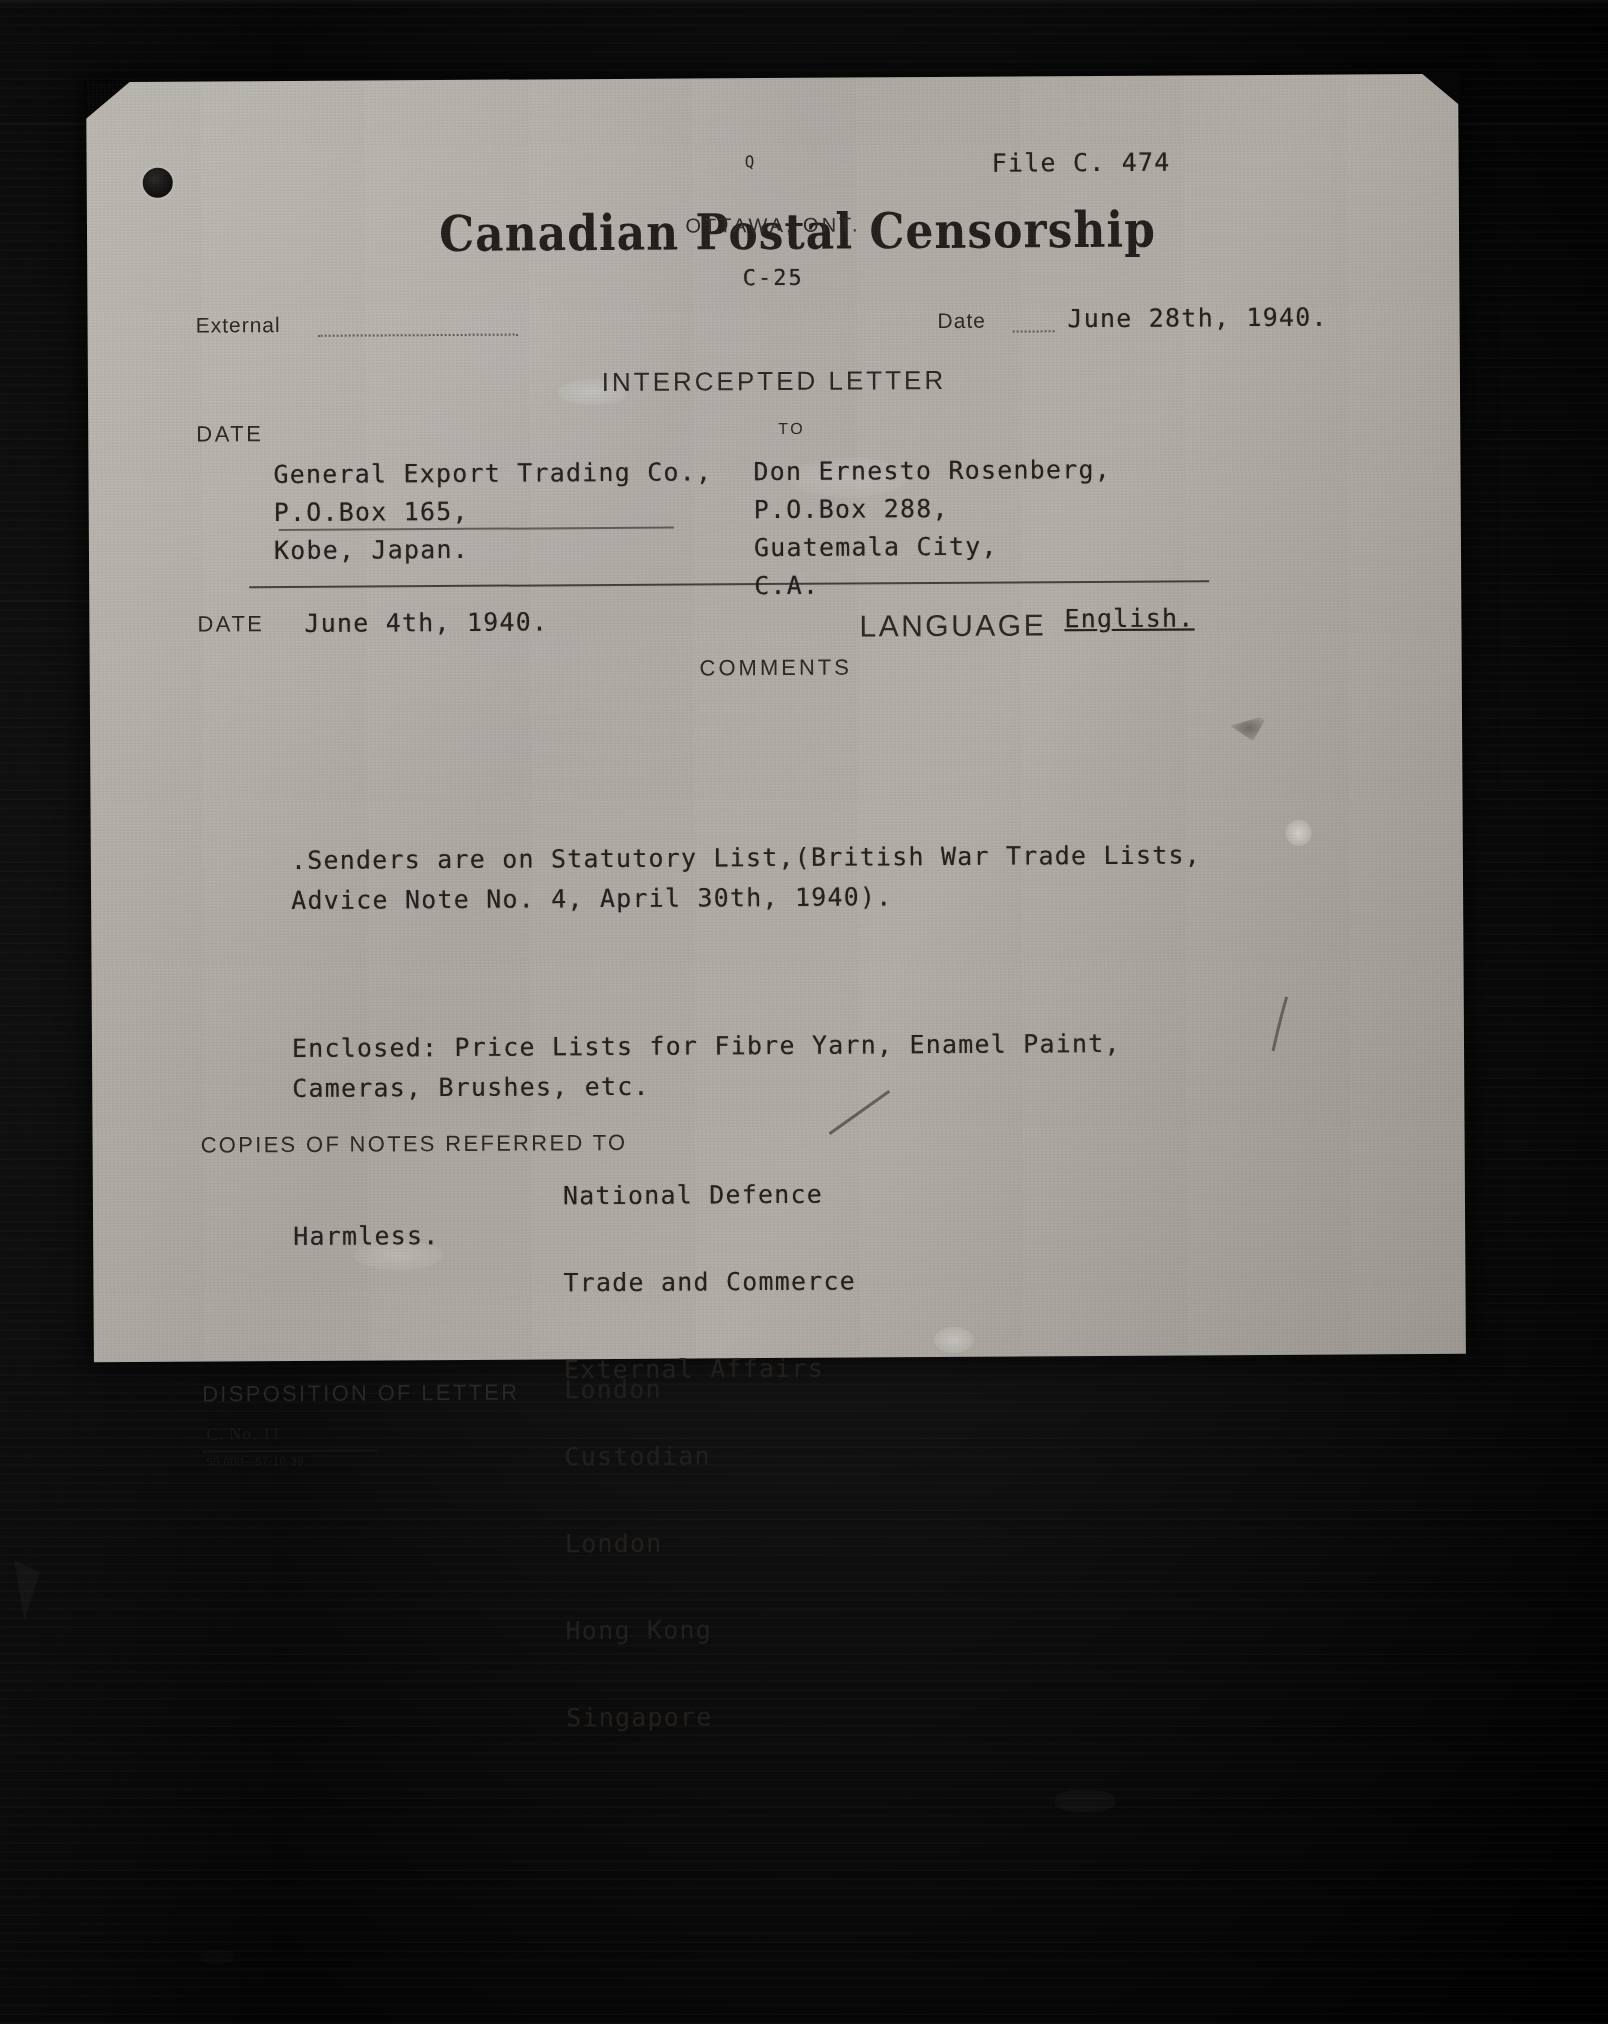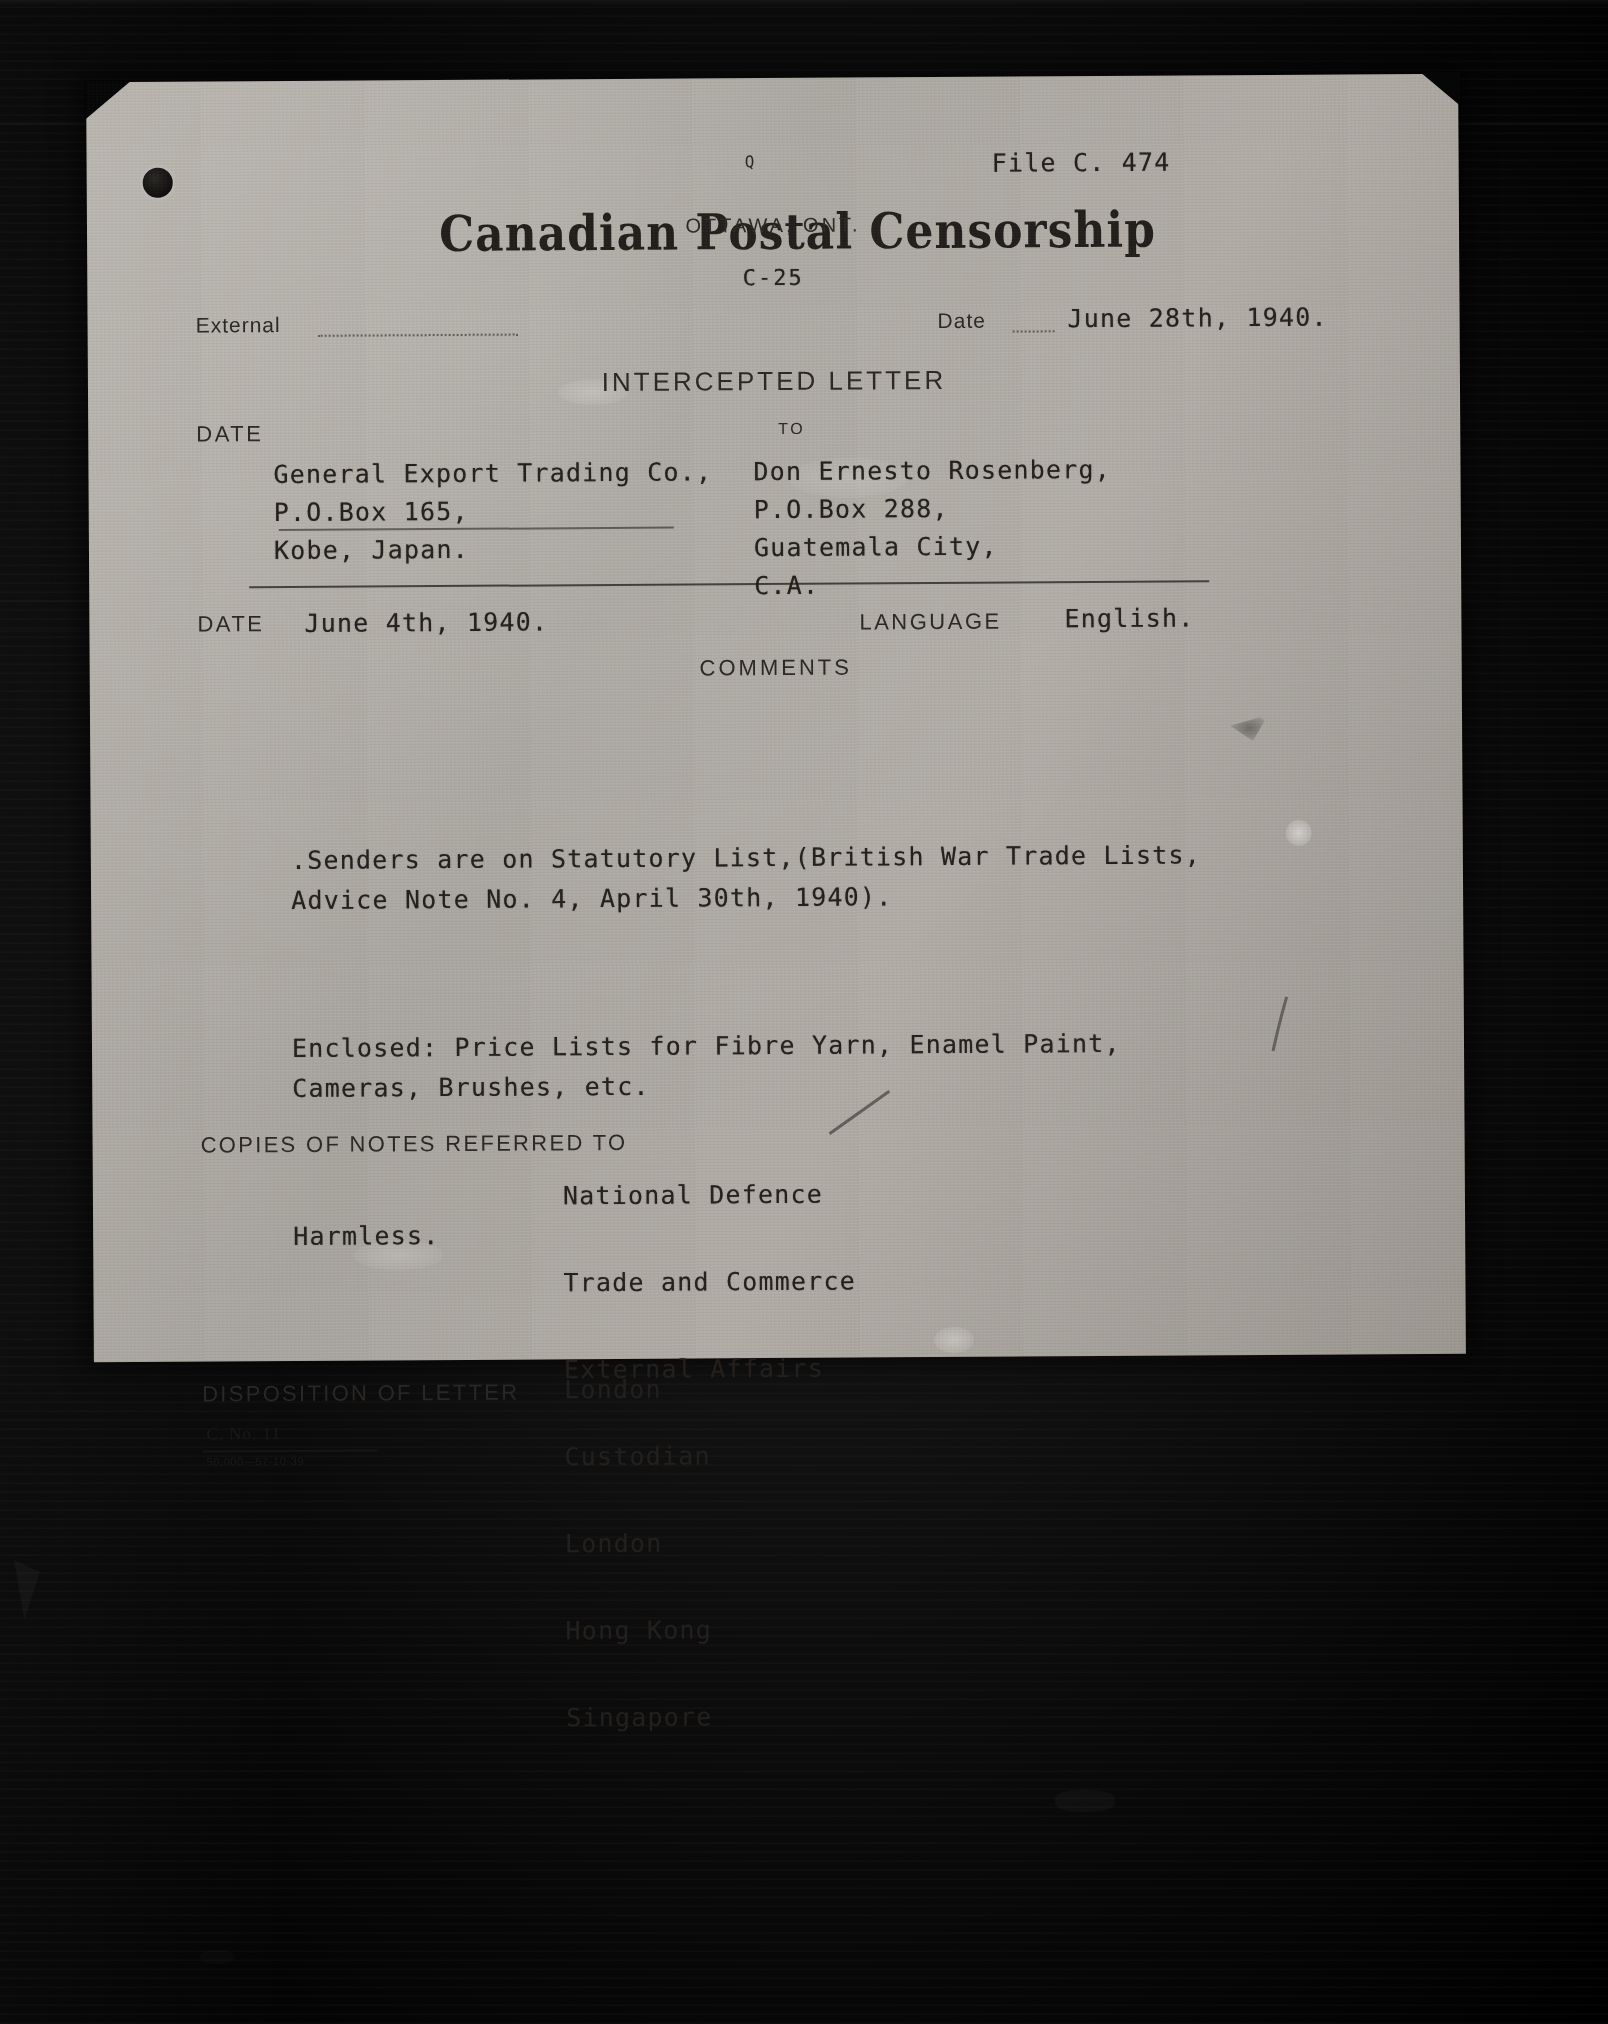--- a/index.html
+++ b/index.html
@@ -169,22 +169,22 @@
   }
   #from-rule {
     position: absolute;
     left: 190px; top: 448px; width: 395px;
     height: 2px;
     background: rgba(30,27,24,0.55);
   }
 
   #date2-label { left: 108px; top: 530px; font-size: 22px; letter-spacing: 2.5px; }
   #date2-value { left: 215px; top: 528px; font-size: 25px; }
-  #lang-label { left: 770px; top: 532px; font-size: 22px; letter-spacing: 2.5px; }
-  #lang-value { left: 975px; top: 528px; font-size: 25px; }
+  #lang-label { left: 770px; top: 532px; font-size: 30px; letter-spacing: 2.5px; }
+  #lang-value { left: 975px; top: 528px; font-size: 25px; text-decoration: underline; }
 
   #comments-label { left: 0; right: 0; top: 577px; text-align: center; font-size: 22px; letter-spacing: 3px; }
 
   #comments-body { left: 200px; top: 680px; font-size: 25px; line-height: 40px; width: 1050px; }
   #comments-body p { margin: 0 0 28px 0; white-space: pre-line; }
 
   #copies-label { left: 108px; top: 1051px; font-size: 22px; letter-spacing: 2.3px; }
   #copies-list { left: 470px; top: 1044px; font-size: 25px; line-height: 29px; }
 
   #disposition-label { left: 108px; top: 1300px; font-size: 22px; letter-spacing: 2.3px; }

